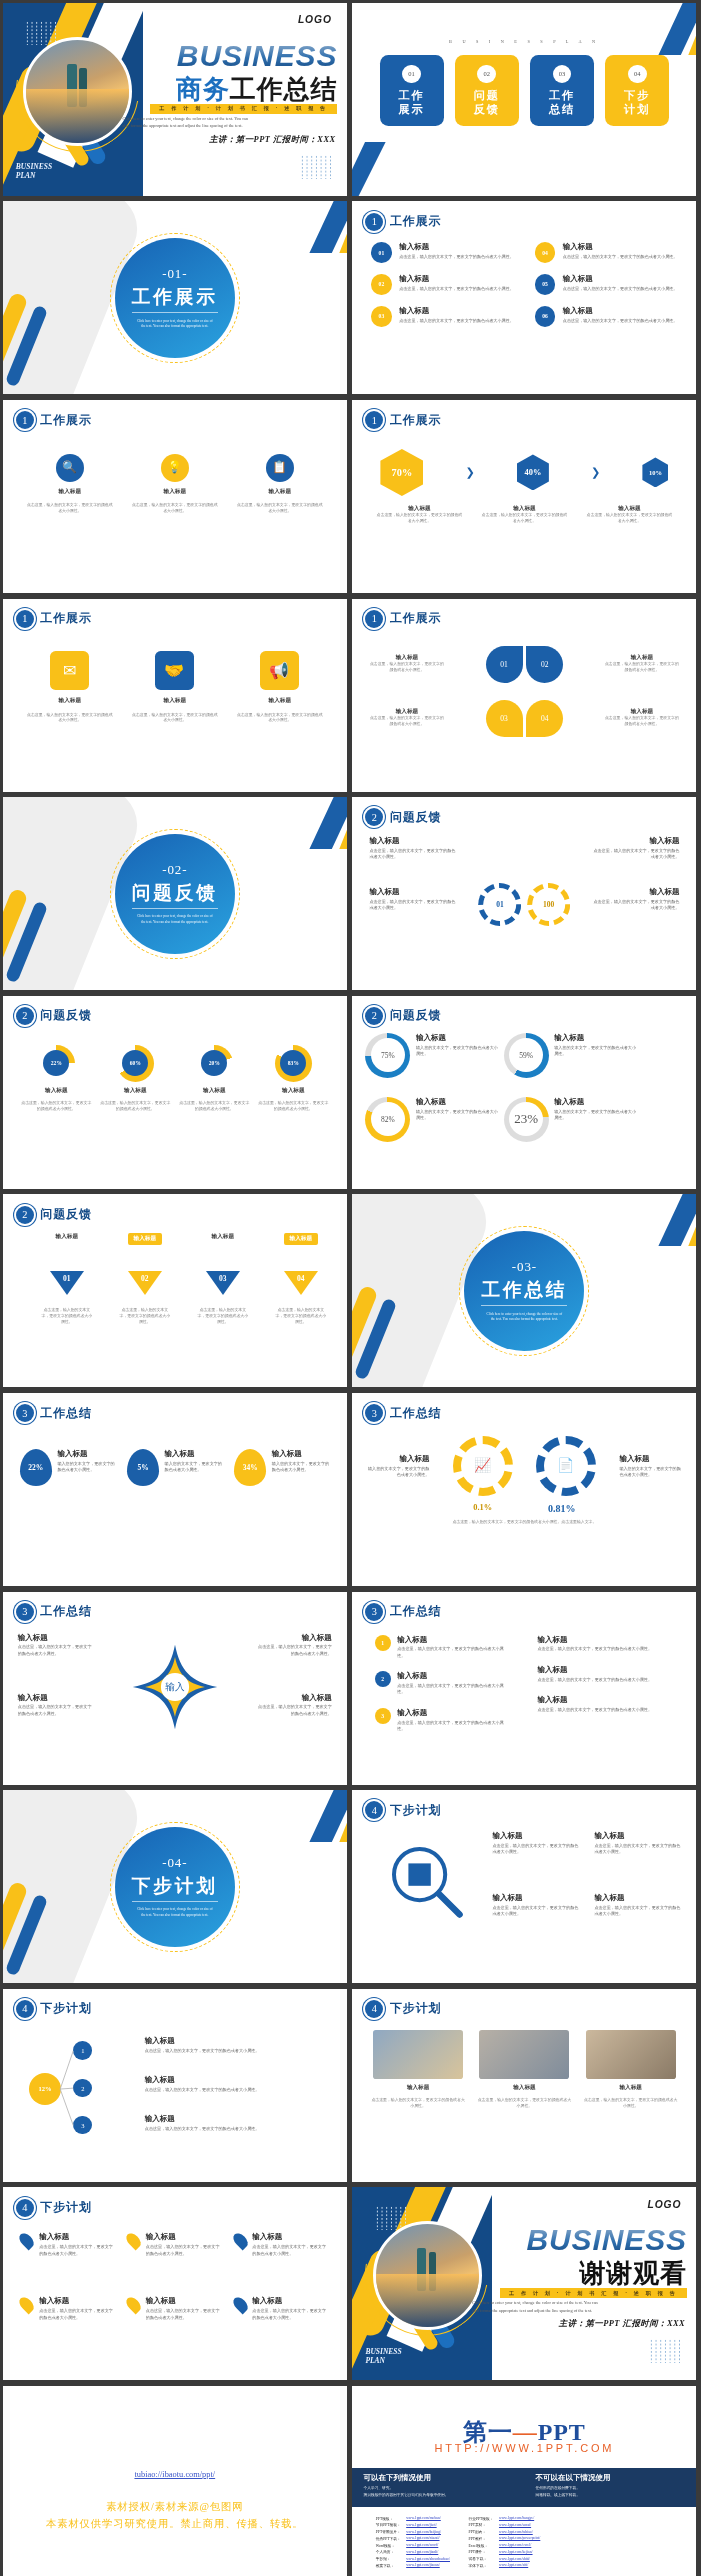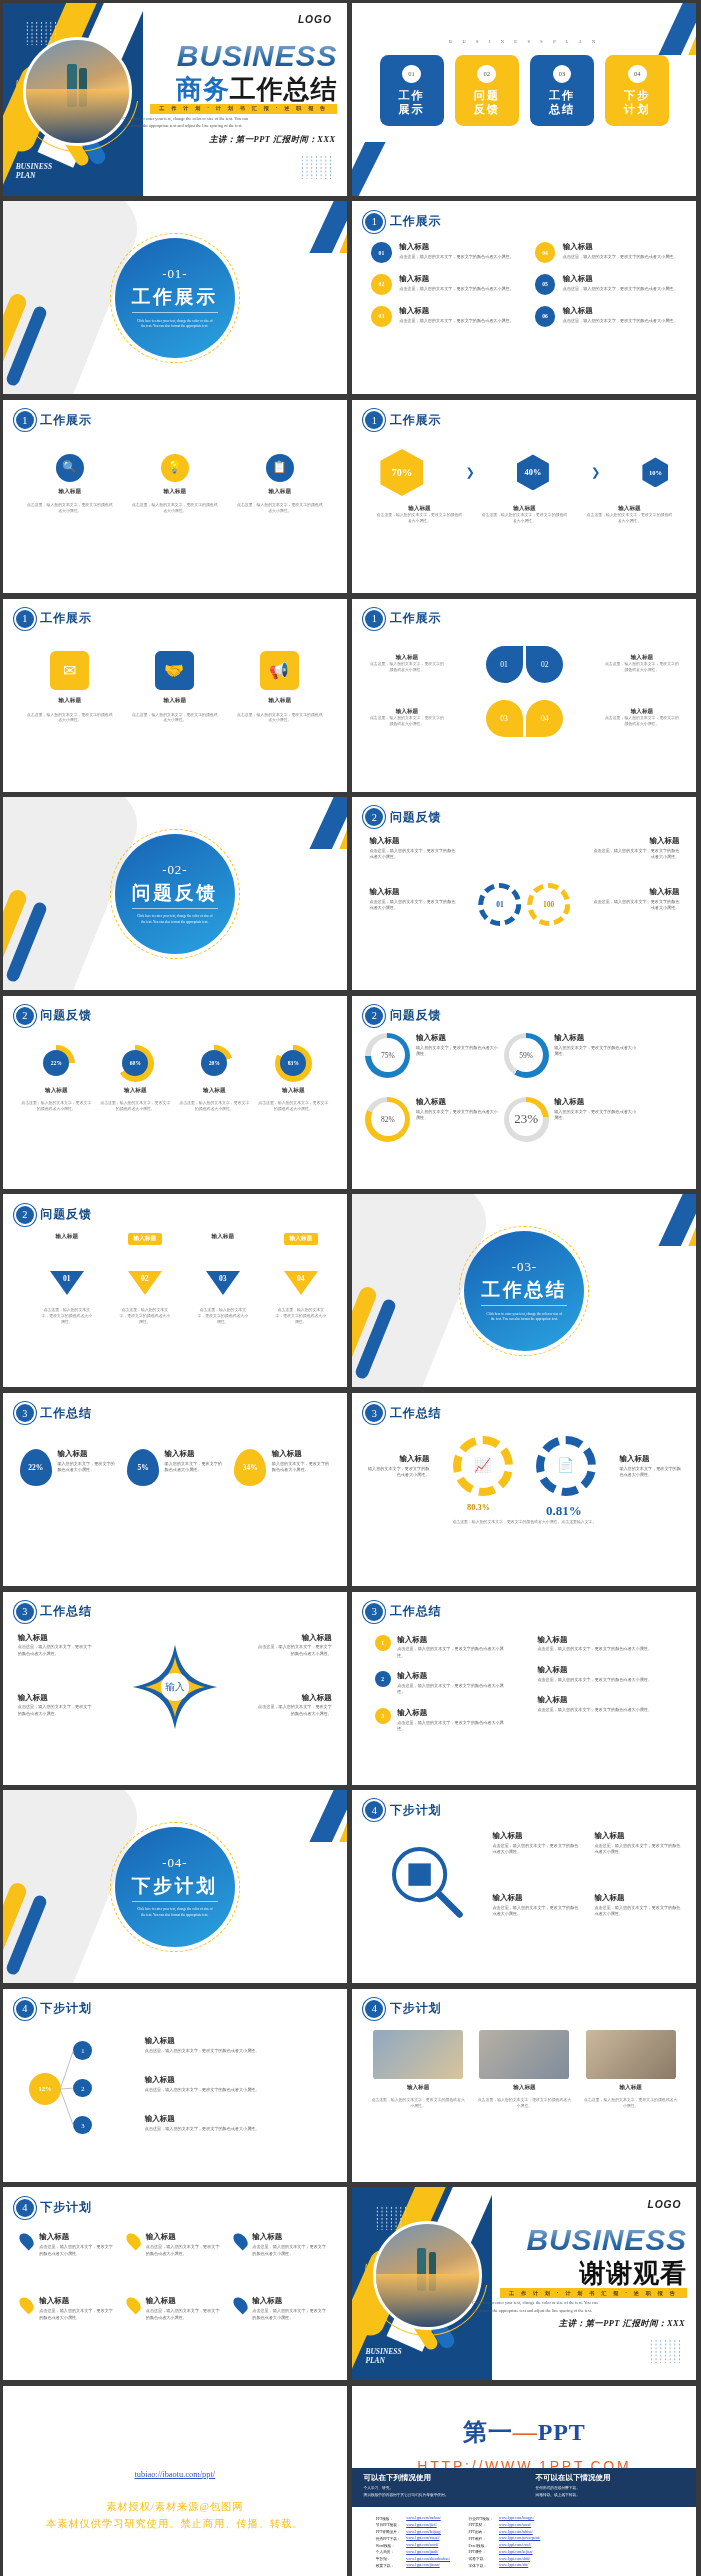--- a/index.html
+++ b/index.html
@@ -130,21 +130,21 @@
   .photo{width:90px;height:49px;border-radius:2.8px;background:linear-gradient(135deg,#8fa8c2,#d8c49b);}
 
   
   .bt .logo{position:absolute;top:58px;width:100%;text-align:center;font-size:17px;color:#F08300;font-weight:bold;letter-spacing:0.9px;}
   .bt .url{position:absolute;top:84px;width:100%;text-align:center;font-size:8.4px;color:#3a55c8;text-decoration:underline;}
   .bt .l1{position:absolute;top:114px;width:100%;text-align:center;font-size:10.3px;color:var(--yellow);letter-spacing:0.9px;}
   .bt .l2{position:absolute;top:131px;width:100%;text-align:center;font-size:10.3px;color:var(--yellow);letter-spacing:0.9px;}
 
   .pt .brand{position:absolute;top:30px;width:100%;text-align:center;font-size:24px;font-weight:bold;color:#1F4E9C;letter-spacing:0.9px;}
   .pt .brand em{color:#E8622A;font-style:normal;}
-  .pt .purl{position:absolute;top:72px;width:100%;text-align:center;font-size:14px;color:#E8622A;letter-spacing:2.8px;font-family:"Liberation Sans",sans-serif;}
+  .pt .purl{position:absolute;top:56px;width:100%;text-align:center;font-size:11px;color:#E8622A;letter-spacing:2.8px;font-family:"Liberation Sans",sans-serif;}
   .pt .band{position:absolute;top:82px;left:0;width:100%;height:39px;background:#1b3a63;color:#fff;display:flex;}
   .pt .band>div{flex:1;padding:4.7px 11.2px;}
   .pt .band h4{margin:0 0 2.8px;font-size:7.5px;font-family:"Liberation Sans",sans-serif;}
   .pt .band p{margin:1.4px 0;font-size:3.7px;opacity:.9;}
   .pt .links{position:absolute;top:125px;left:0;width:100%;display:flex;padding:3.7px 20.6px;gap:13px;}
   .pt .links table{border-collapse:collapse;font-size:3.7px;}
   .pt .links td{padding:0.9px 2.8px;white-space:nowrap;}
   .pt .links td.k{color:#222;}
   .pt .links td.v{color:#2b3fc4;text-decoration:underline;}
 </style>
@@ -627,22 +627,22 @@
       </div>
       <div class="gear" style="border-color:#1B5FA8;width:60px;height:60px;border-width:8.4px;">
         <span style="font-size:14px;color:#1B5FA8;">📄</span>
       </div>
       <div style="width:62px;">
           <div class="ttl">输入标题</div>
           <div class="body">输入您的文本文字，更改文字的颜色或者大小属性。</div>
         </div>
     </div>
     <div style="position:absolute;top:110px;left:0;width:100%;display:flex;justify-content:center;gap:56px;">
-      <div style="font-size:8.4px;font-weight:bold;color:#C99300;">80.3%</div>
-      <div style="font-size:13px;font-weight:bold;color:#1B5FA8;">0.81%</div>
+      <div style="font-size:8.4px;font-weight:bold;color:#C99300;">0.1%</div>
+      <div style="font-size:10px;font-weight:bold;color:#1B5FA8;">0.81%</div>
     </div>
     <div class="small" style="position:absolute;top:127px;left:56px;right:56px;">点击这里，输入您的文本文字，更改文字的颜色或者大小属性。点击这里输入文字。</div>
   </div>
 
   <div class="slide">
     <div class="hdr">
       <span class="num">3</span>
       <span class="ht">工作总结</span>
     </div>
     <div style="position:absolute;top:41px;left:15px;width:75px;">

